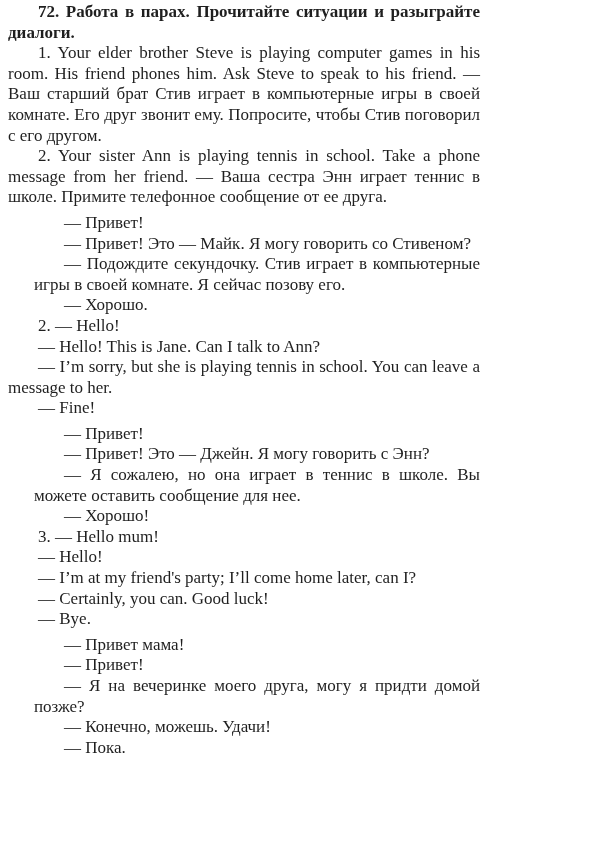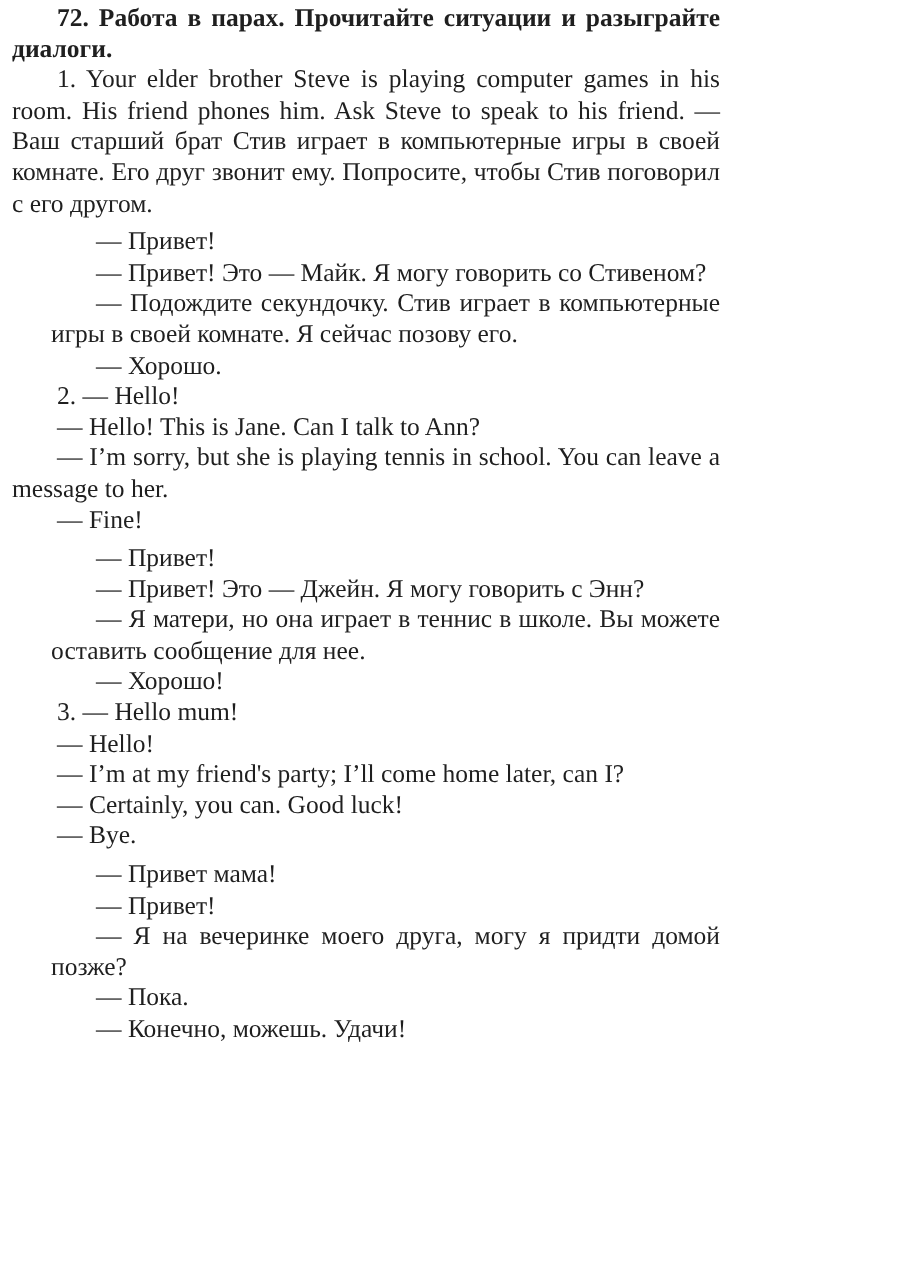--- a/index.html
+++ b/index.html
@@ -35,52 +35,53 @@
   }
 </style>
 </head>
 <body>
 
 <div class="page">
 
   <p class="para title">72. Работа в парах. Прочитайте ситуации и разыграйте диалоги.</p>
 
   <p class="para">1. Your elder brother Steve is playing computer games in his room. His friend phones him. Ask Steve to speak to his friend. — Ваш старший брат Стив играет в компьютерные игры в своей комнате. Его друг звонит ему. Попро­сите, чтобы Стив поговорил с его другом.</p>
+  <p class="para">2. Your sister Ann is playing tennis in school. Take a phone message from her friend. — Ваша сестра Энн играет теннис в школе. Примите телефонное сообщение от ее друга.</p>
 
 
   <div class="block-gap">
     <p class="para">— Привет!</p>
     <p class="para">— Привет! Это — Майк. Я могу говорить со Стивеном?</p>
     <p class="para">— Подождите секундочку. Стив играет в компьютерные игры в своей комнате. Я сейчас позову его.</p>
     <p class="para">— Хорошо.</p>
   </div>
 
   <div>
     <p class="para">2. — Hello!</p>
     <p class="para">— Hello! This is Jane. Can I talk to Ann?</p>
     <p class="para">— I’m sorry, but she is playing tennis in school. You can leave a message to her.</p>
     <p class="para">— Fine!</p>
   </div>
 
   <div class="block-gap">
     <p class="para">— Привет!</p>
     <p class="para">— Привет! Это — Джейн. Я могу говорить с Энн?</p>
-    <p class="para">— Я матери, но она играет в теннис в школе. Вы можете оставить со­общение для нее.</p>
+    <p class="para">— Я сожалею, но она играет в теннис в школе. Вы можете оставить со­общение для нее.</p>
     <p class="para">— Хорошо!</p>
   </div>
 
   <div>
     <p class="para">3. — Hello mum!</p>
     <p class="para">— Hello!</p>
     <p class="para">— I’m at my friend's party; I’ll come home later, can I?</p>
     <p class="para">— Certainly, you can. Good luck!</p>
     <p class="para">— Bye.</p>
   </div>
 
   <div class="block-gap">
     <p class="para">— Привет мама!</p>
     <p class="para">— Привет!</p>
     <p class="para">— Я на вечеринке моего друга, могу я придти домой позже?</p>
+    <p class="para">— Конечно, можешь. Удачи!</p>
     <p class="para">— Пока.</p>
-    <p class="para">— Конечно, можешь. Удачи!</p>
   </div>
 
 </div>
 
 </body></html>

